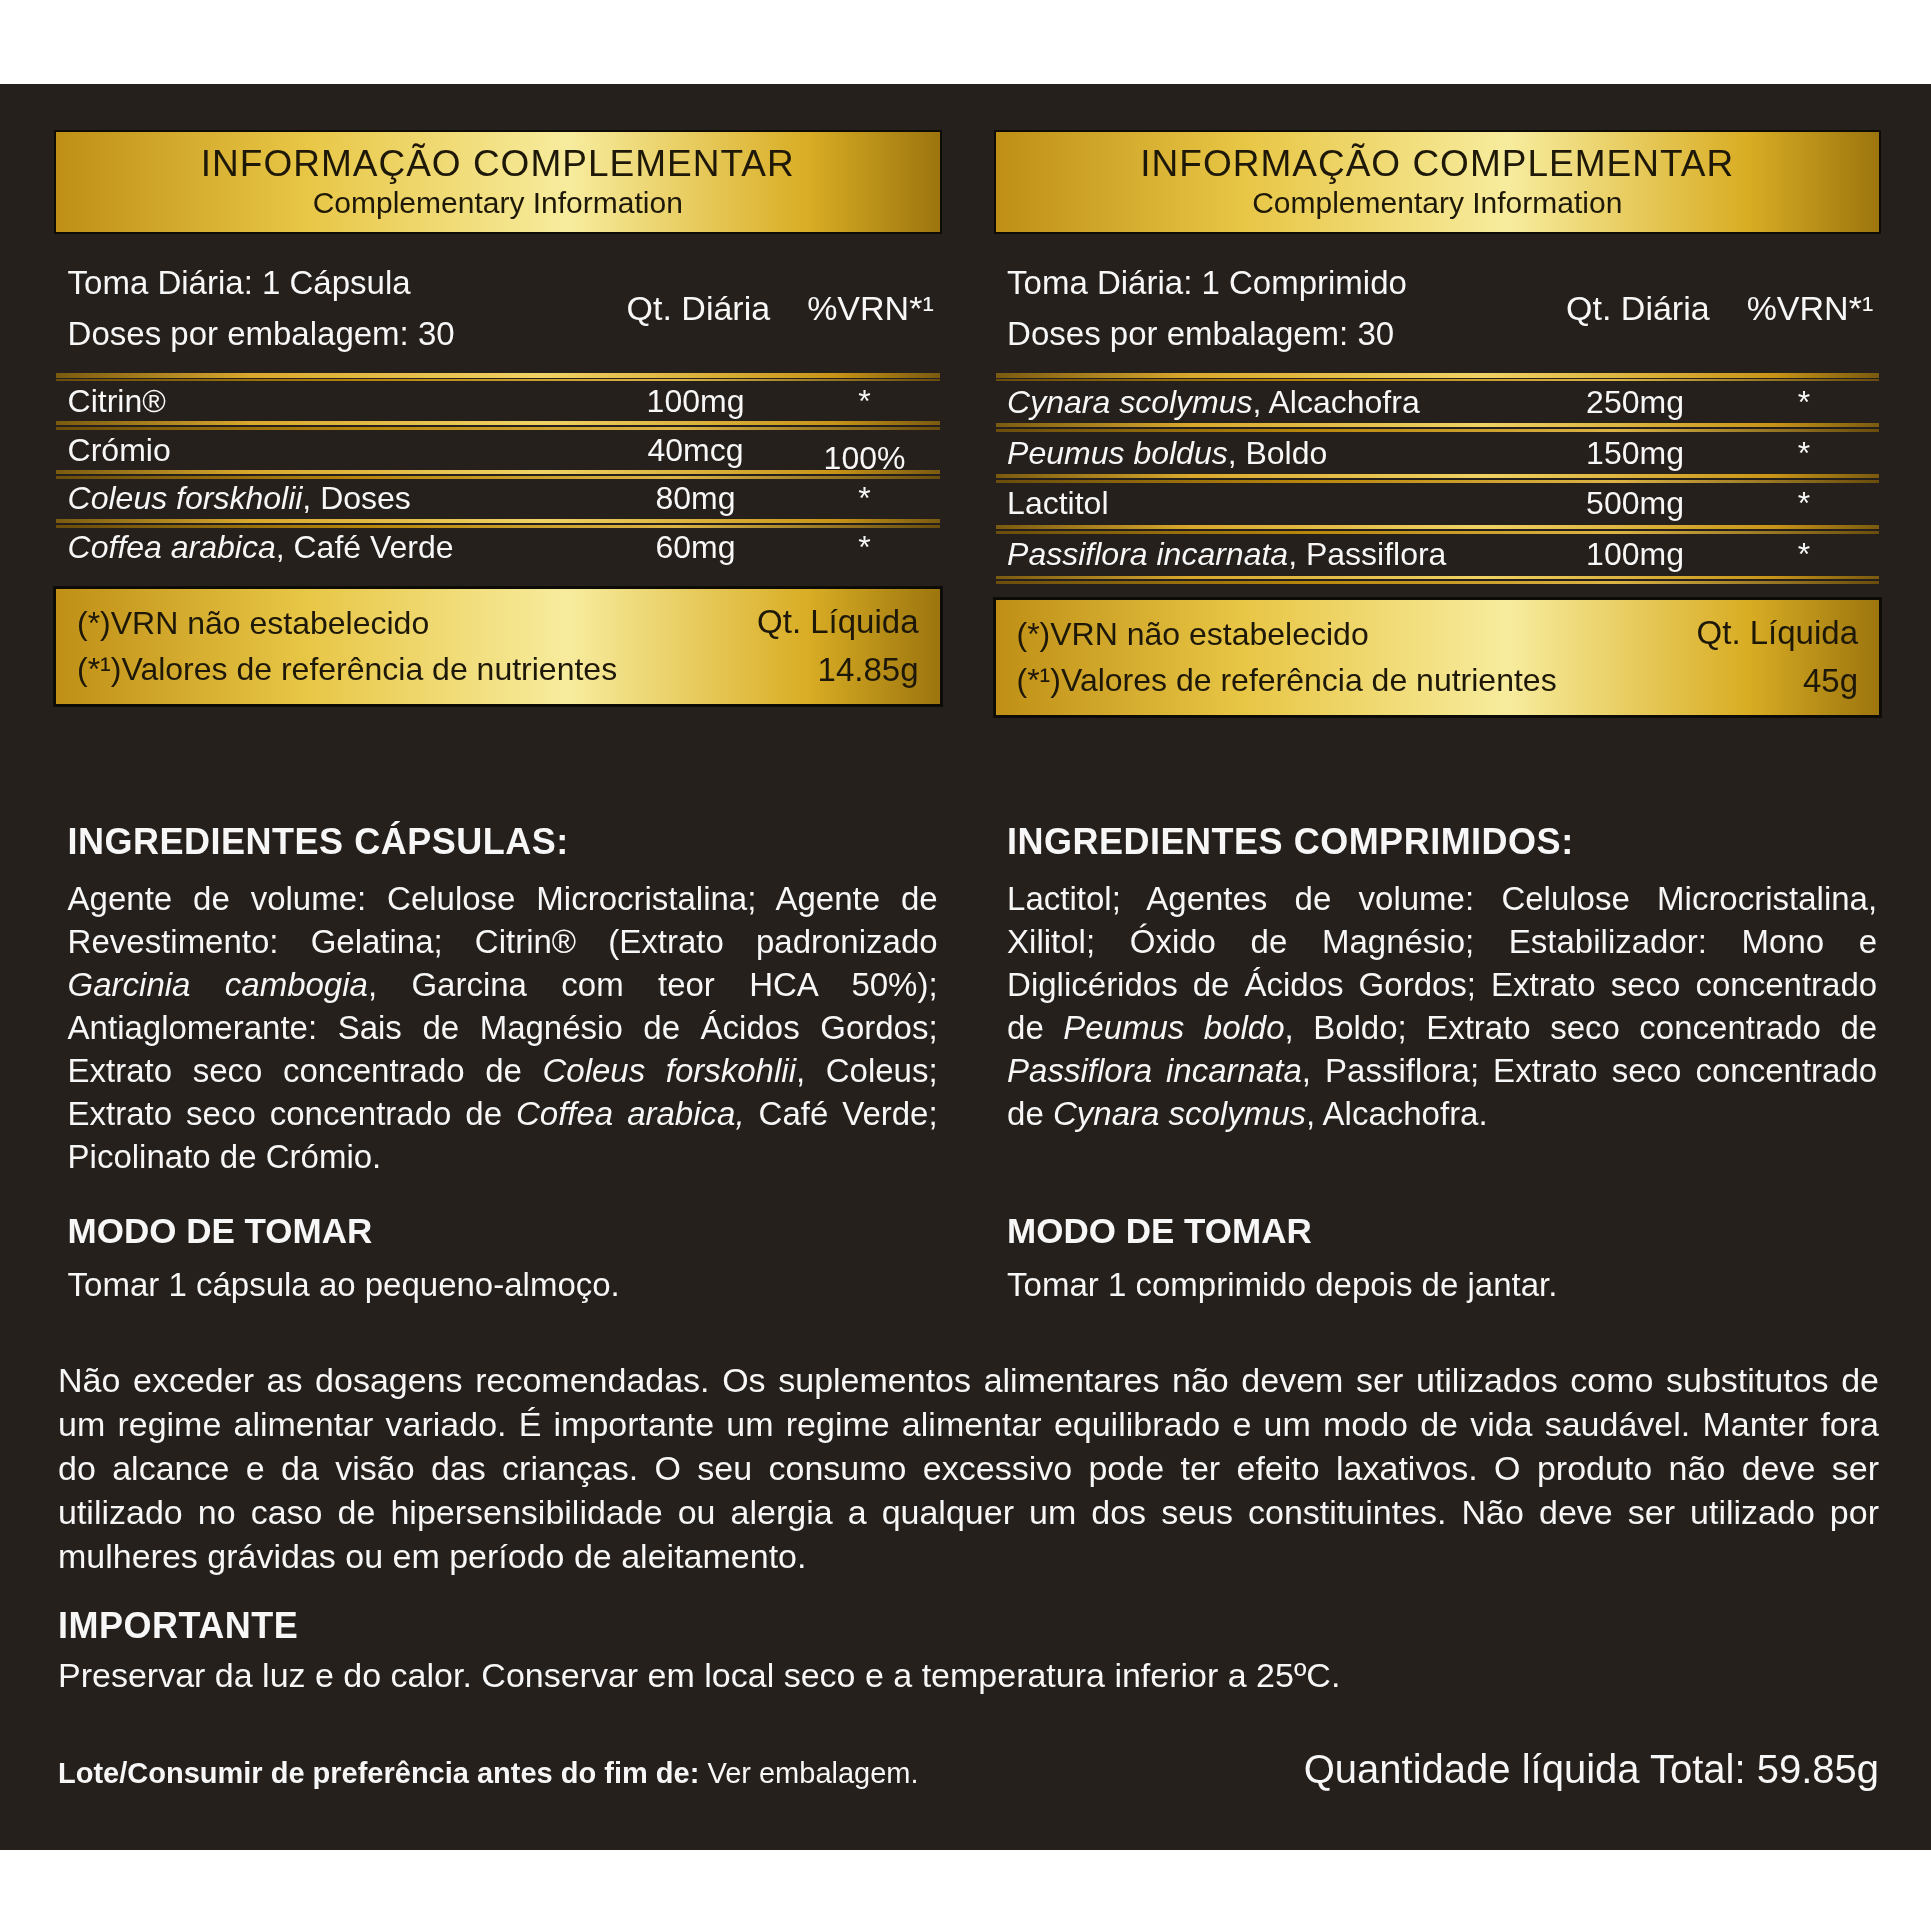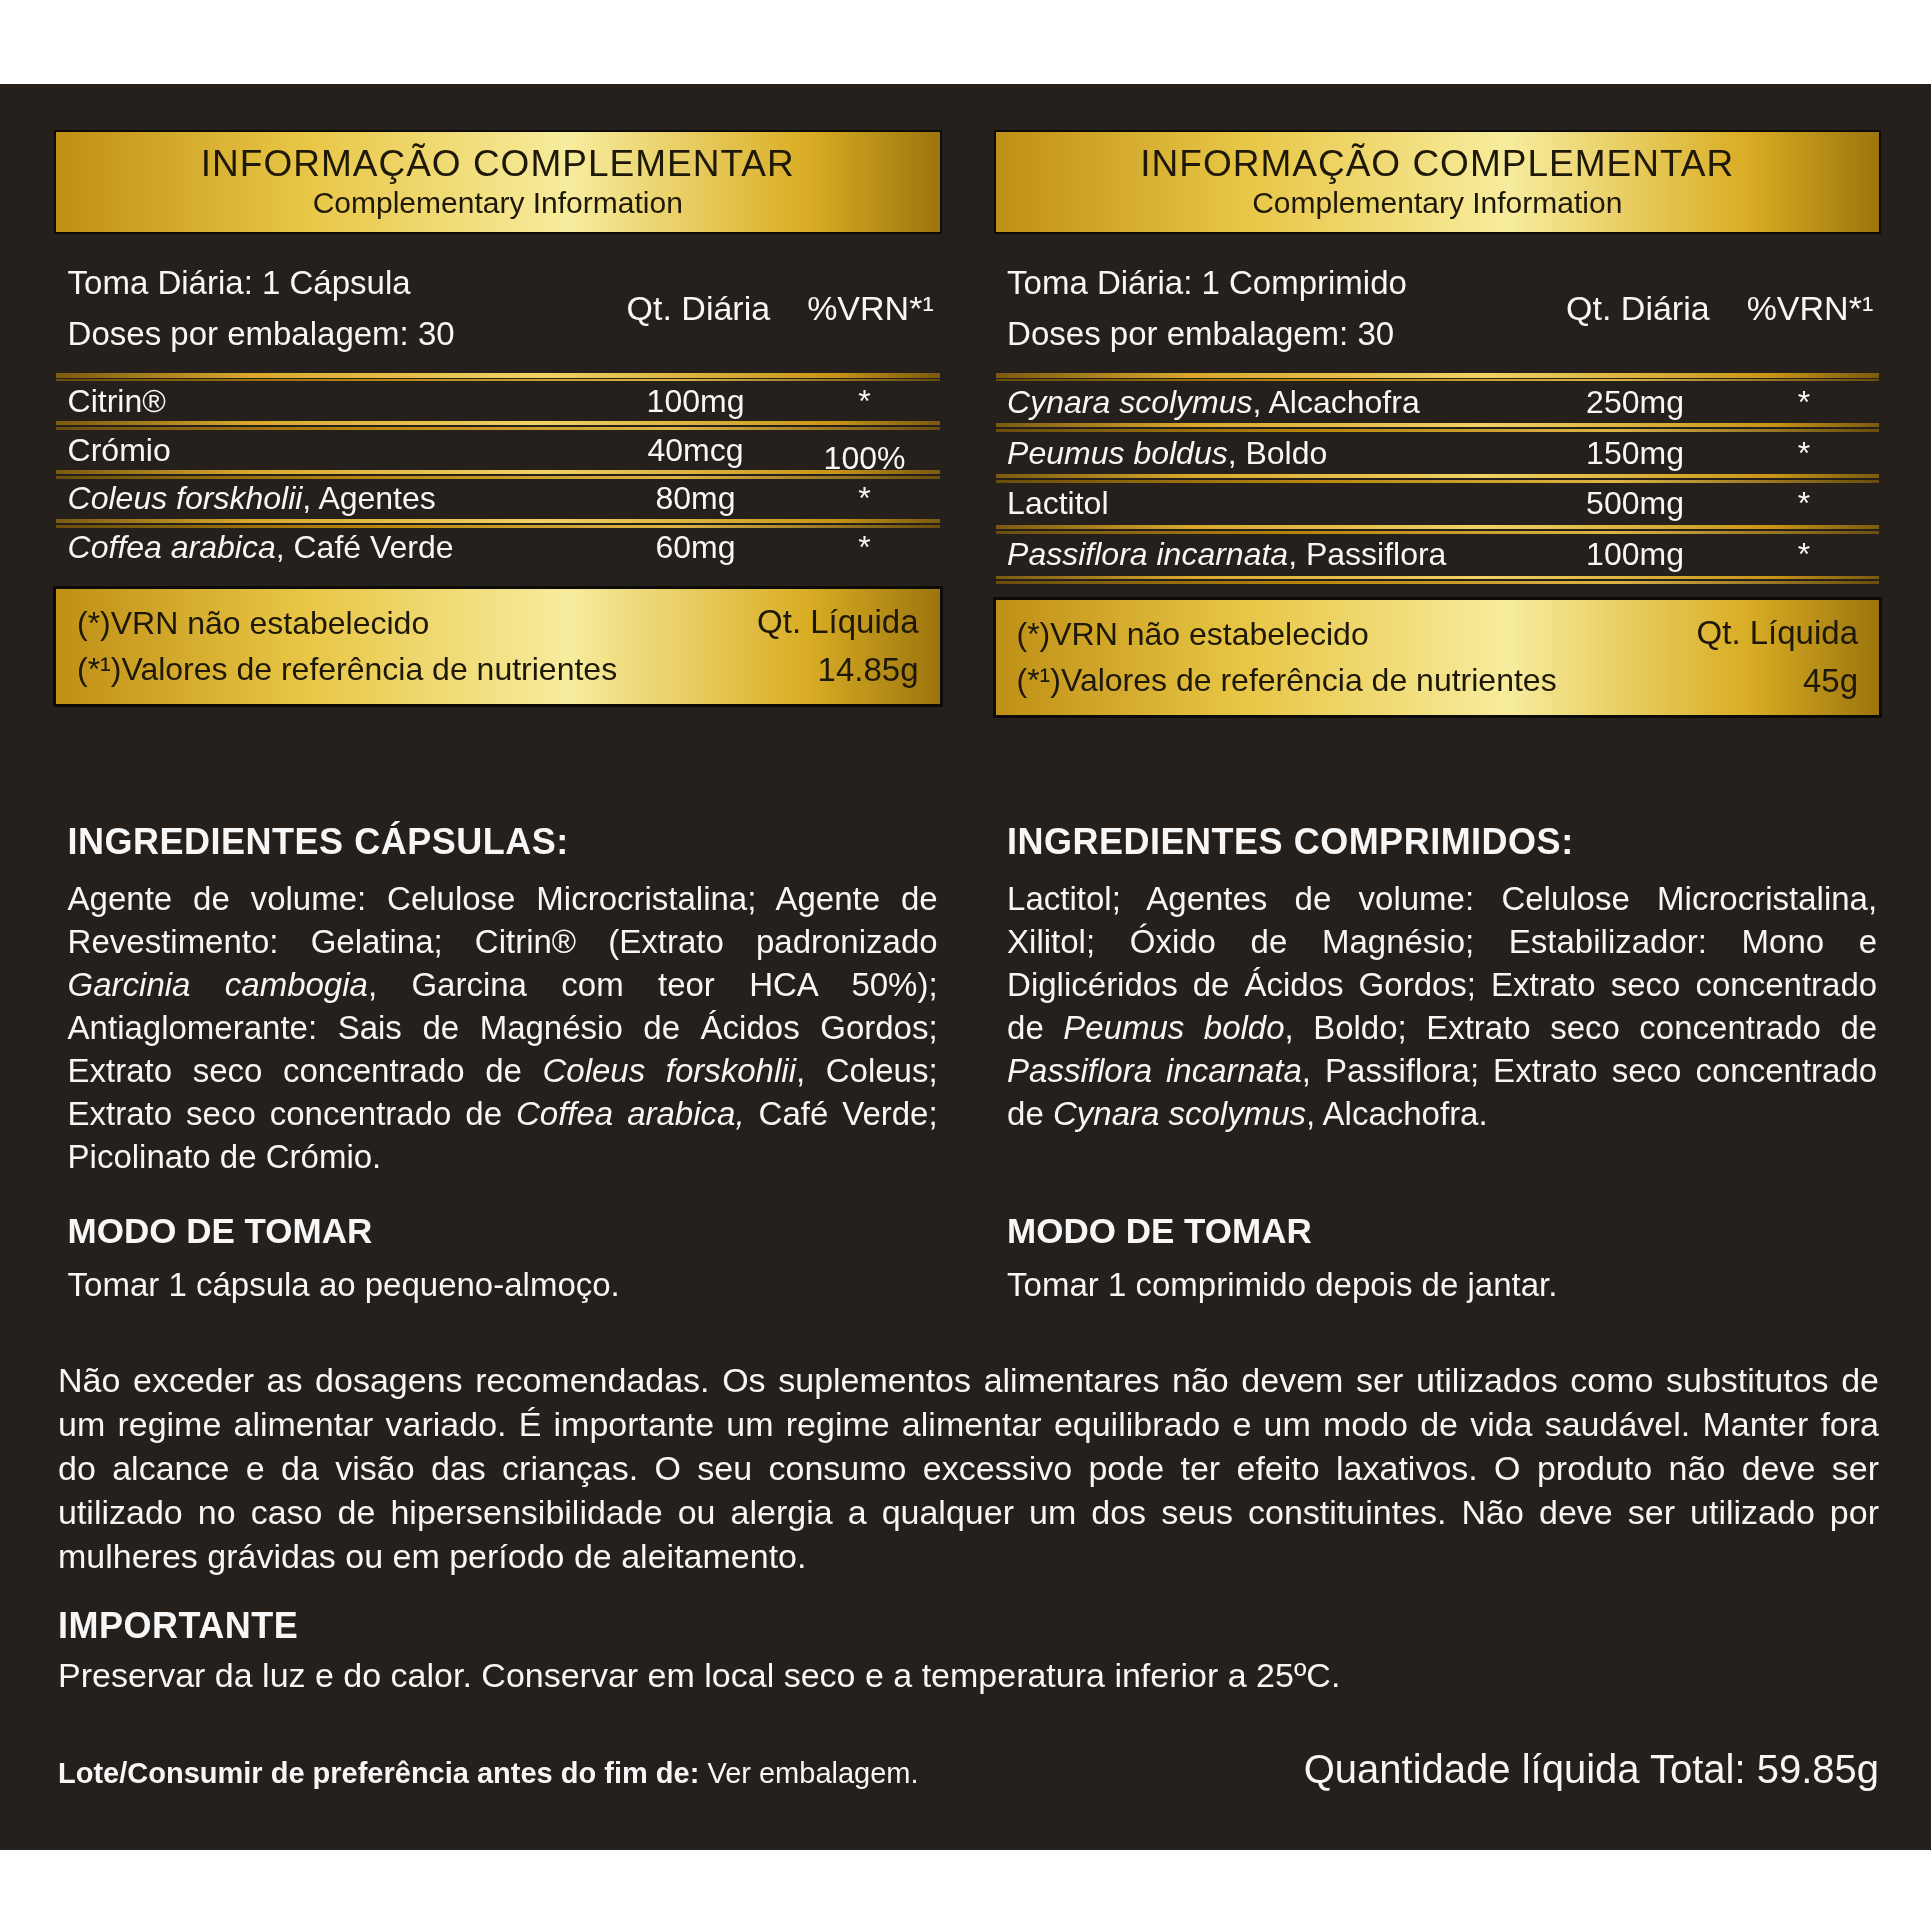--- a/index.html
+++ b/index.html
@@ -93,21 +93,21 @@
           <span class="cell-vrn">*</span>
         </div>
         <div class="sep"></div>
         <div class="trow">
           <span class="cell-name"><i></i><span>Crómio</span></span>
           <span class="cell-qty">40mcg</span>
           <span class="cell-vrn drop">100%</span>
         </div>
         <div class="sep"></div>
         <div class="trow">
-          <span class="cell-name"><i>Coleus forskholii</i><span>, Agentes</span></span>
+          <span class="cell-name"><i>Coleus forskholii</i><span>, Doses</span></span>
           <span class="cell-qty">80mg</span>
           <span class="cell-vrn">*</span>
         </div>
         <div class="sep"></div>
         <div class="trow">
           <span class="cell-name"><i>Coffea arabica</i><span>, Café Verde</span></span>
           <span class="cell-qty">60mg</span>
           <span class="cell-vrn">*</span>
         </div>
         <div class="gold-footer">

